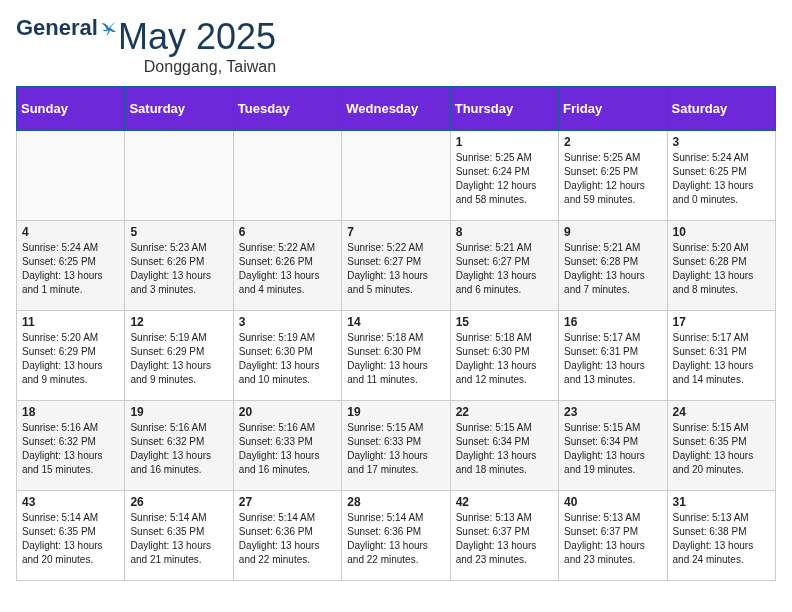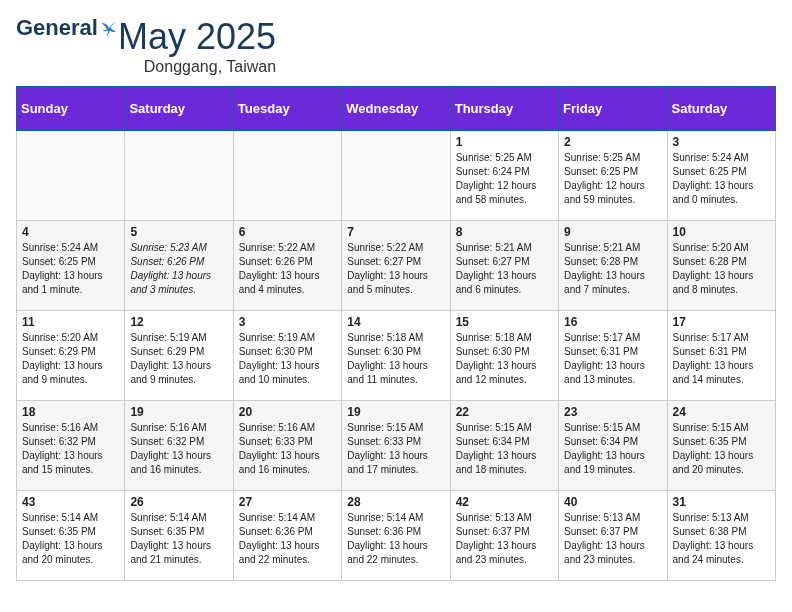--- a/index.html
+++ b/index.html
@@ -146,21 +146,21 @@
       <tr>
         <td>
           <span class="day-num">4</span>
           <div class="day-info" style="white-space: pre-line;">Sunrise: 5:24 AM
 Sunset: 6:25 PM
 Daylight: 13 hours
 and 1 minute.</div>
         </td>
         <td>
           <span class="day-num">5</span>
-          <div class="day-info" style="white-space: pre-line; font-style: italic;">Sunrise: 5:23 AM
+          <div class="day-info" style="white-space: pre-line;">Sunrise: 5:23 AM
 Sunset: 6:26 PM
 Daylight: 13 hours
 and 3 minutes.</div>
         </td>
         <td>
           <span class="day-num">6</span>
           <div class="day-info" style="white-space: pre-line;">Sunrise: 5:22 AM
 Sunset: 6:26 PM
 Daylight: 13 hours
 and 4 minutes.</div>

